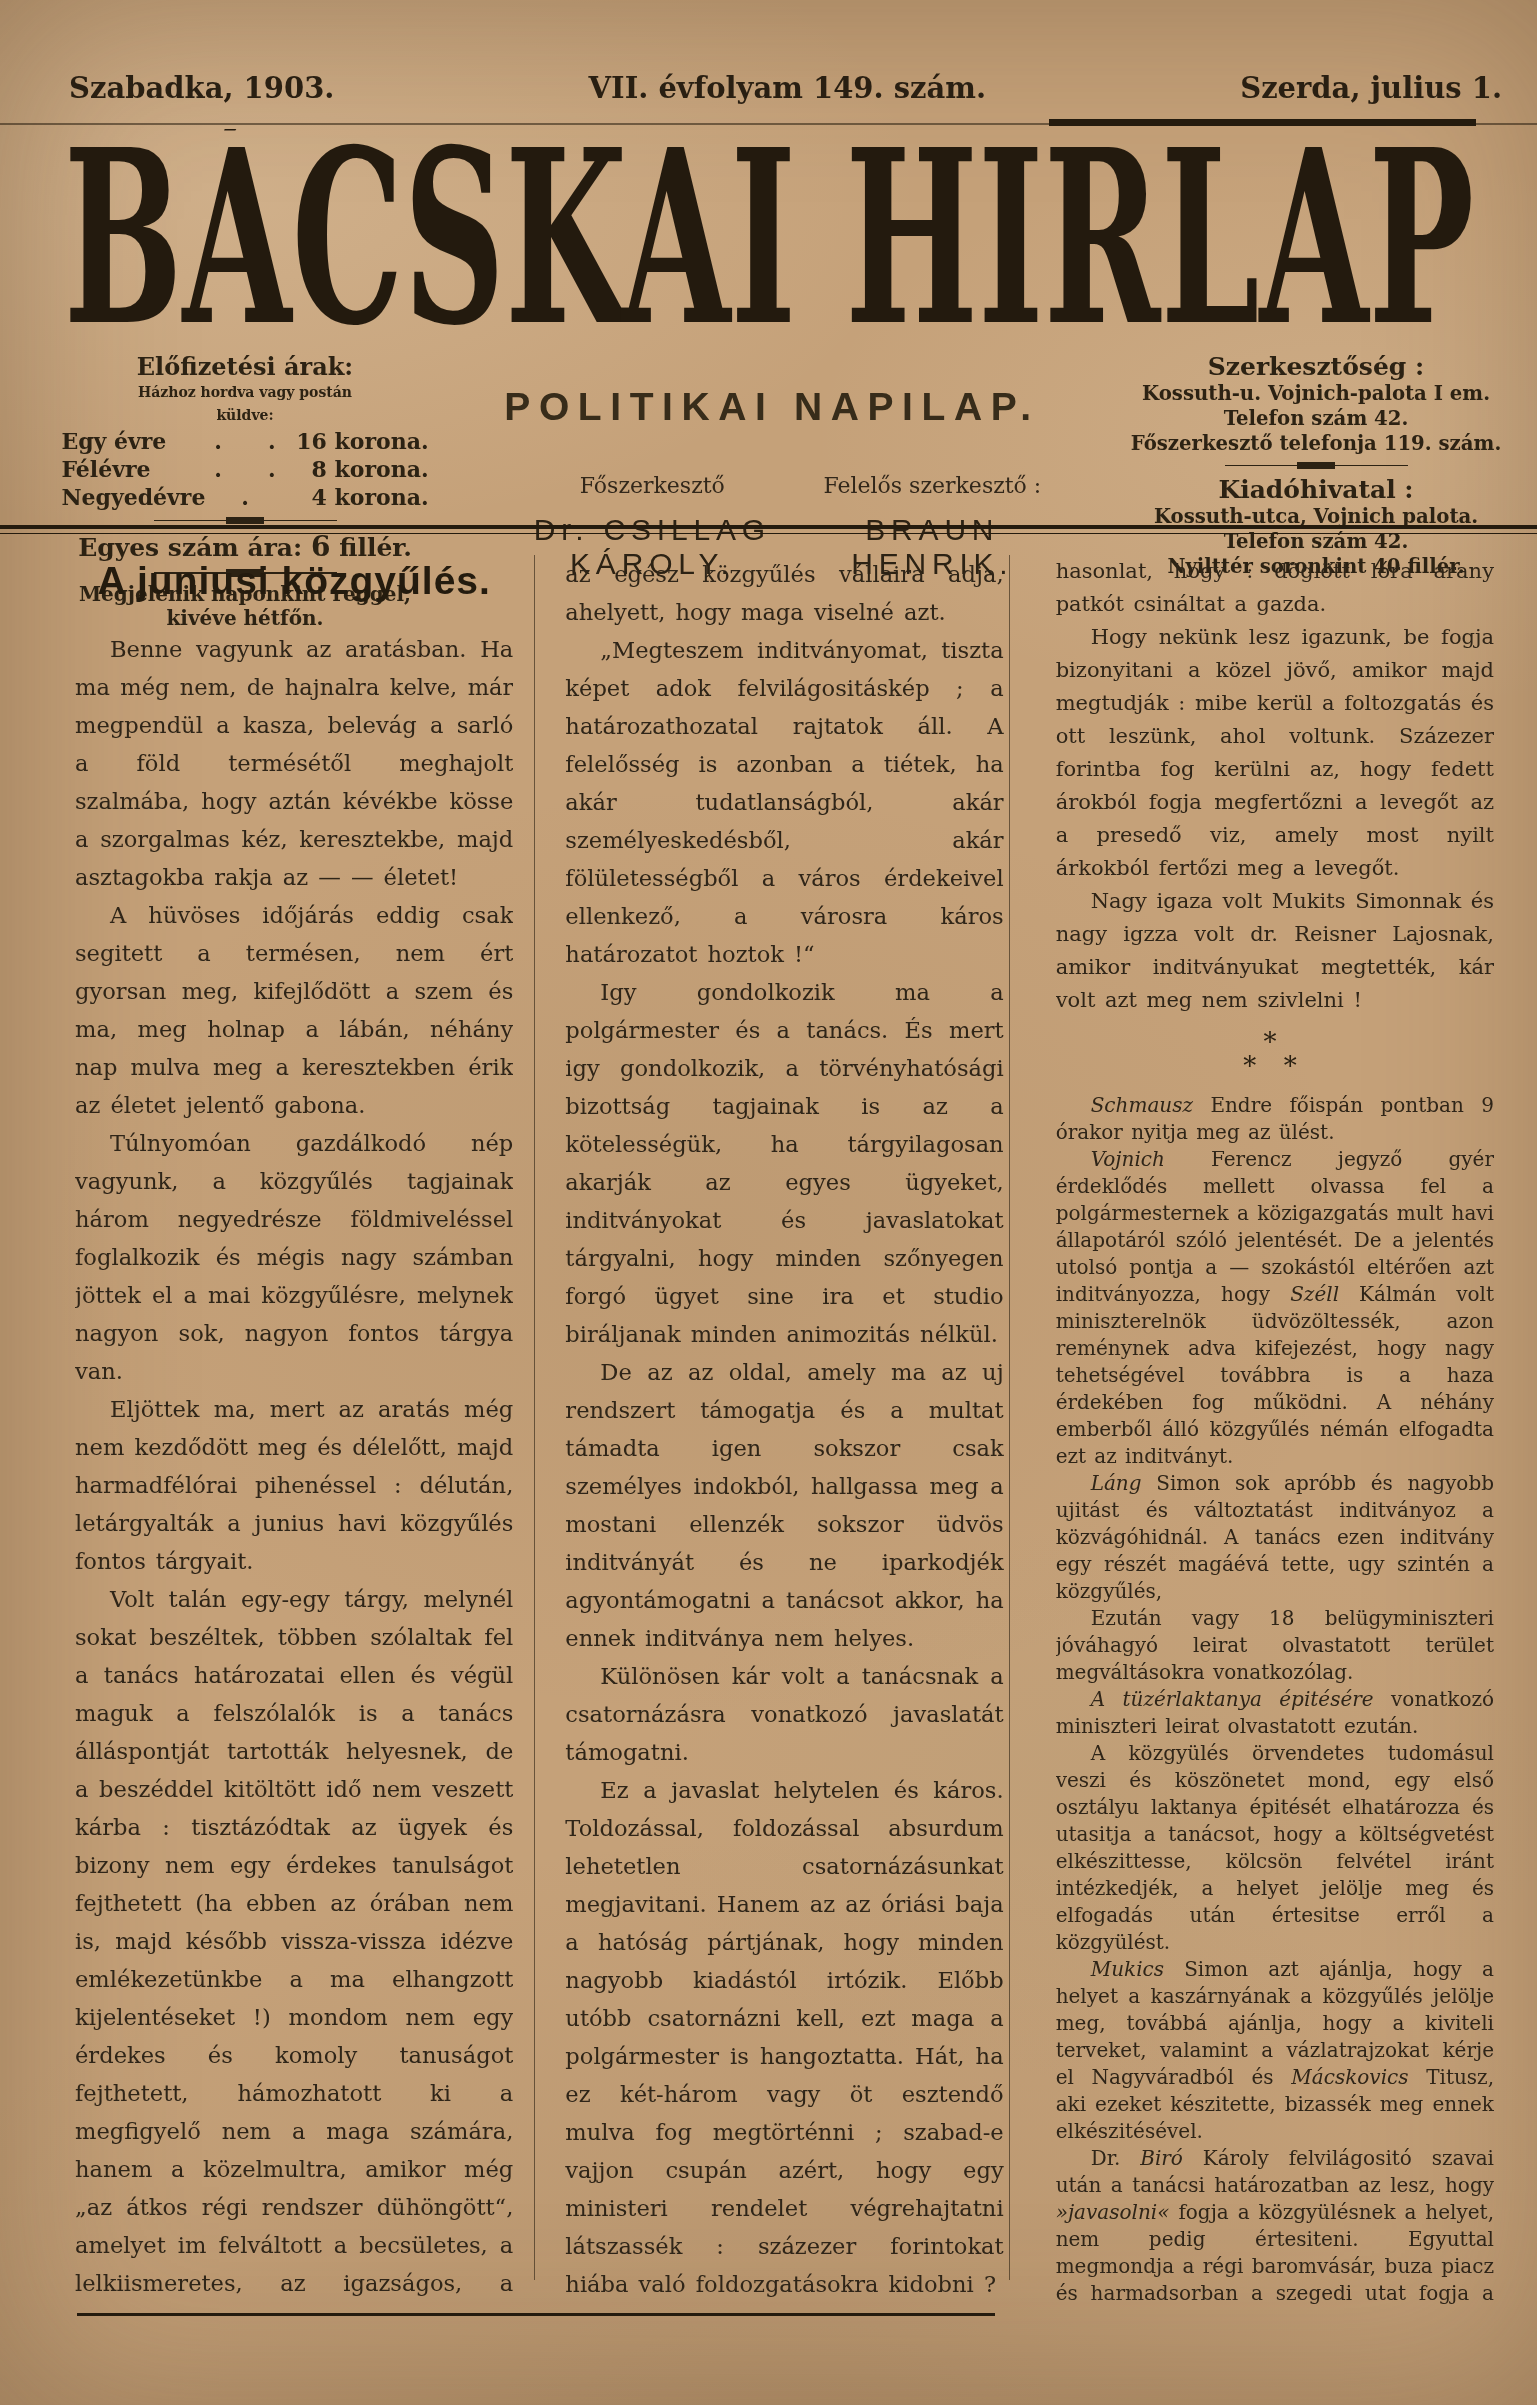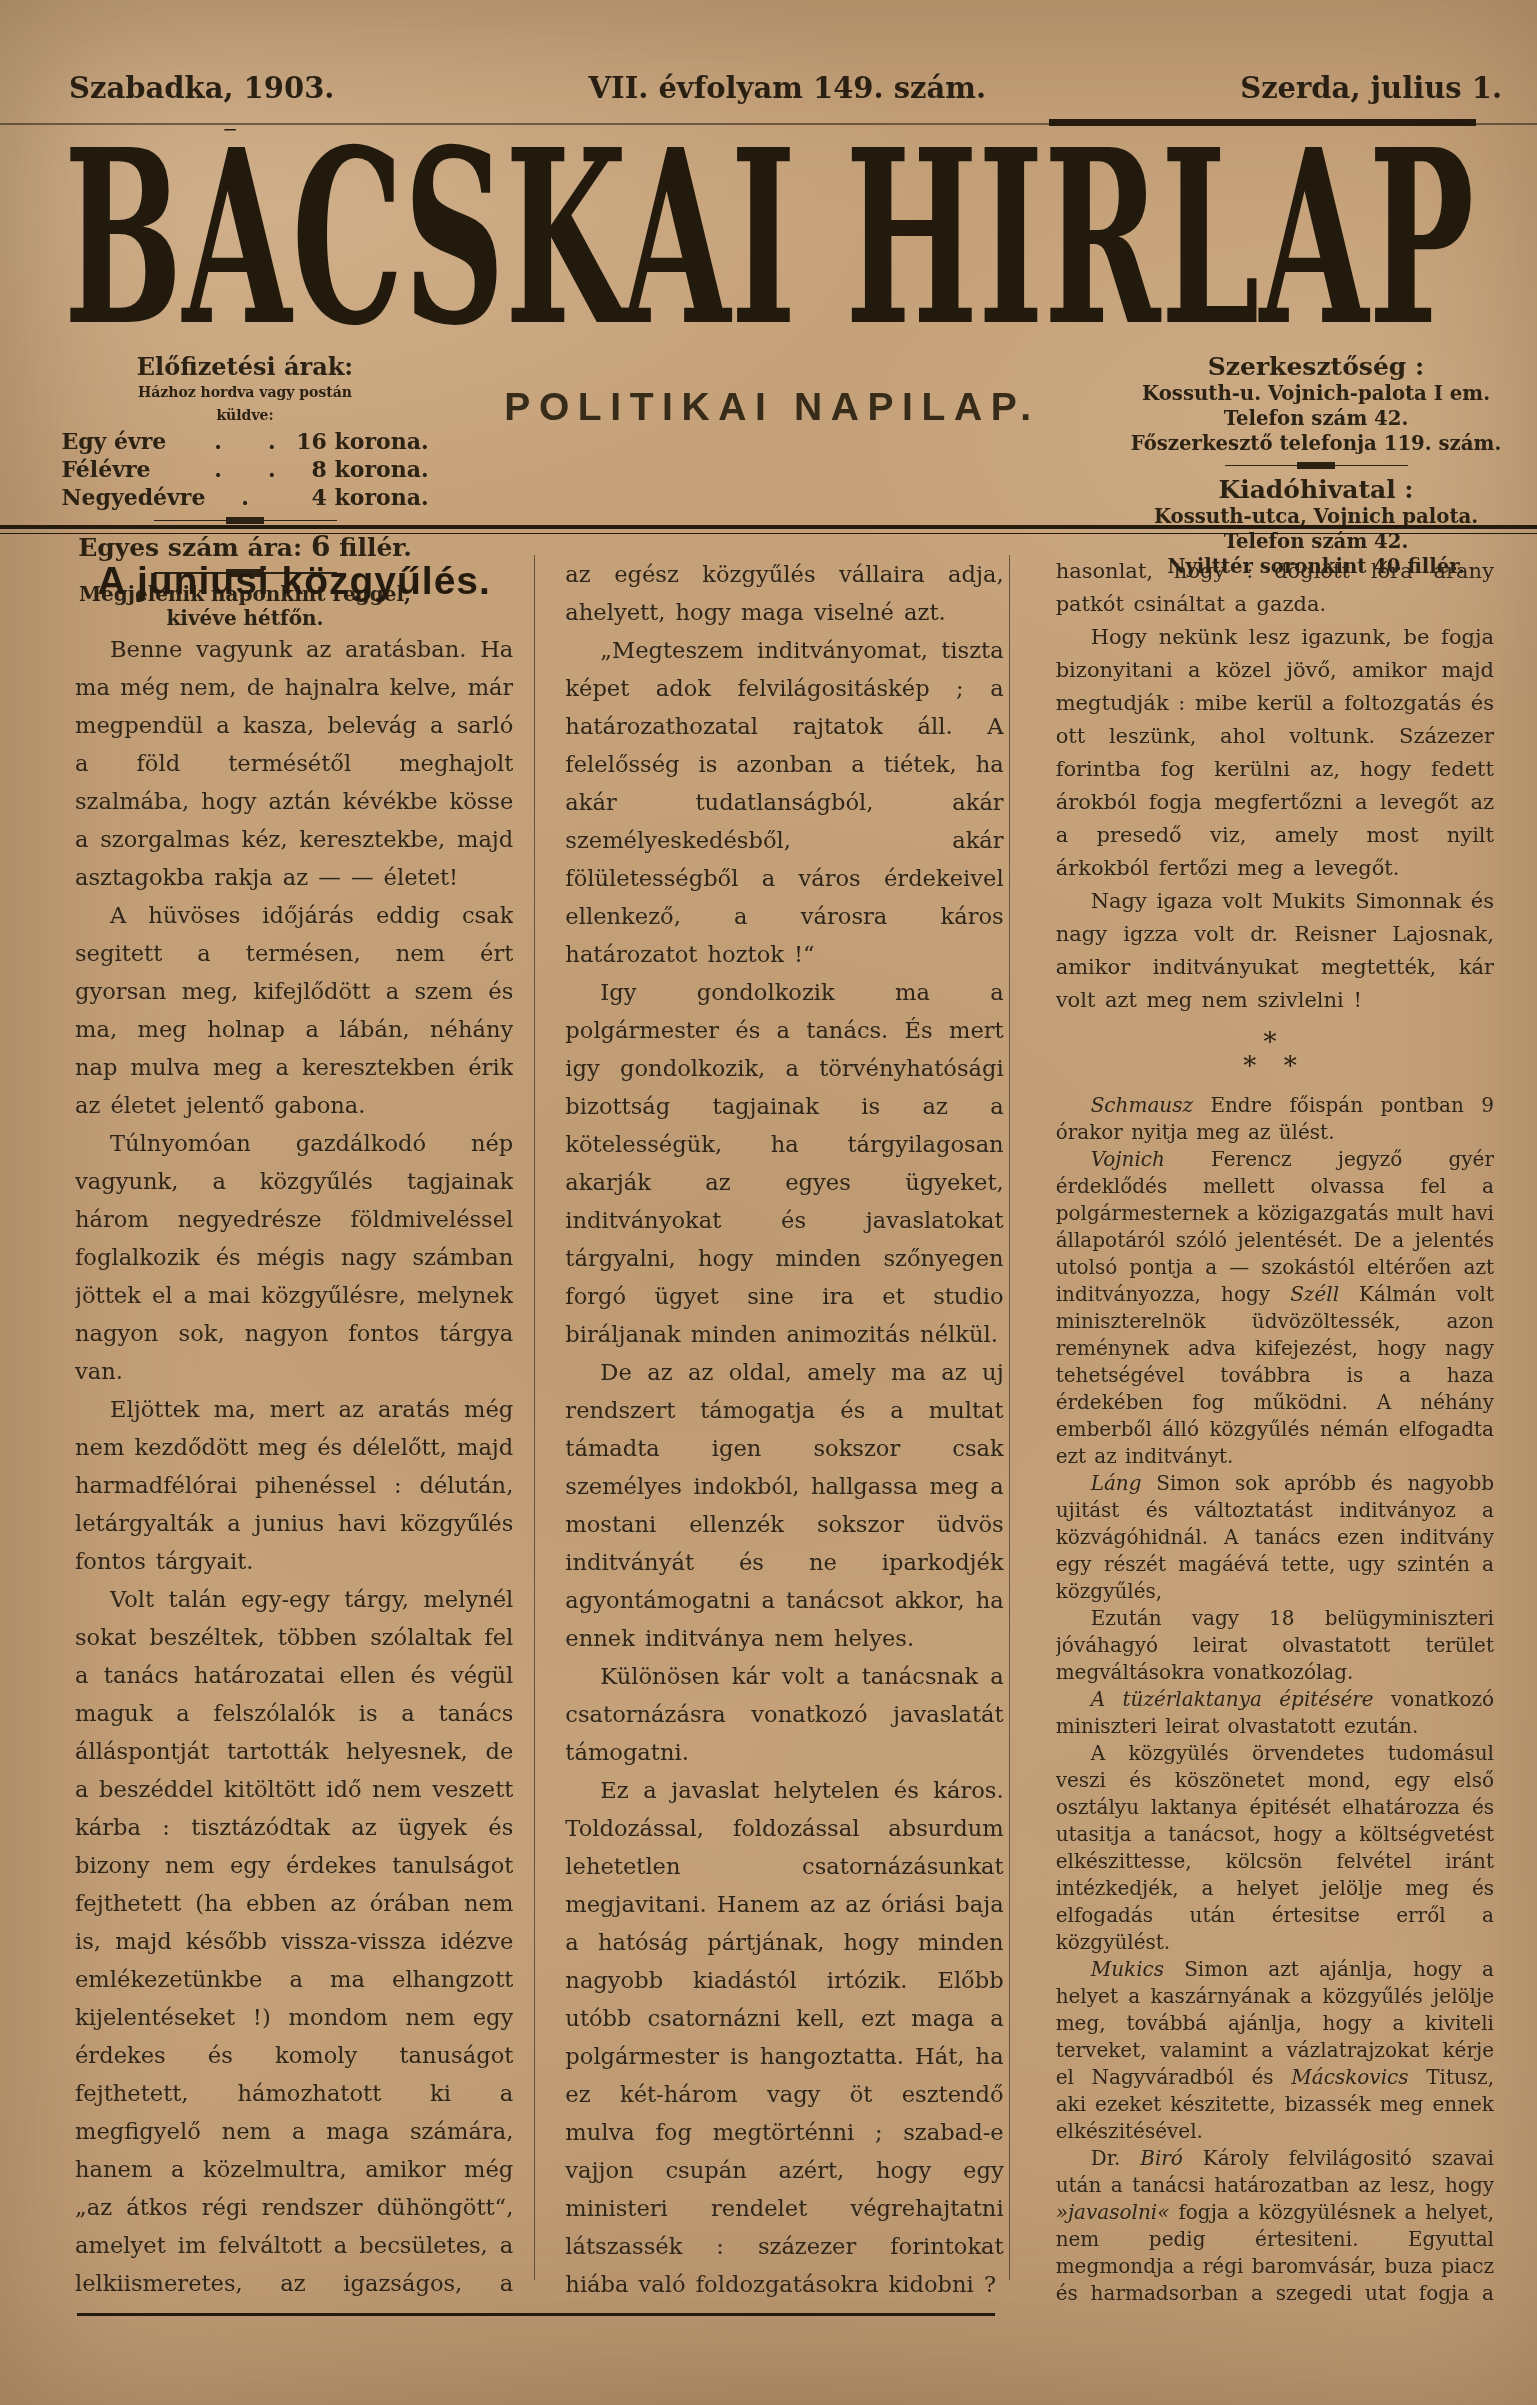--- a/index.html
+++ b/index.html
@@ -115,20 +115,30 @@
         <span class="num">6</span>
         <span>fillér.</span>
       </div>
       <div class="divider"></div>
       <div class="sl-appear">Megjelenik naponkint reggel,</div>
       <div class="sl-appear">kivéve hétfőn.</div>
     </div>
 
     <div class="sub-center">
       <div class="pt">POLITIKAI NAPILAP.</div>
+      <div class="editors-row">
+        <div class="ed">
+          <div class="ed-label">Főszerkesztő</div>
+          <div class="ed-name">Dr. CSILLAG KÁROLY.</div>
+        </div>
+        <div class="ed">
+          <div class="ed-label">Felelős szerkesztő :</div>
+          <div class="ed-name">BRAUN HENRIK.</div>
+        </div>
+      </div>
     </div>
 
     <div class="sub-right">
       <div class="sr-title">Szerkesztőség :</div>
       <div class="sr-line">Kossuth-u. Vojnich-palota I em.</div>
       <div class="sr-line">Telefon szám 42.</div>
       <div class="sr-line">Főszerkesztő telefonja 119. szám.</div>
       <div class="divider"></div>
       <div class="sr-title">Kiadóhivatal :</div>
       <div class="sr-line">Kossuth-utca, Vojnich palota.</div>

